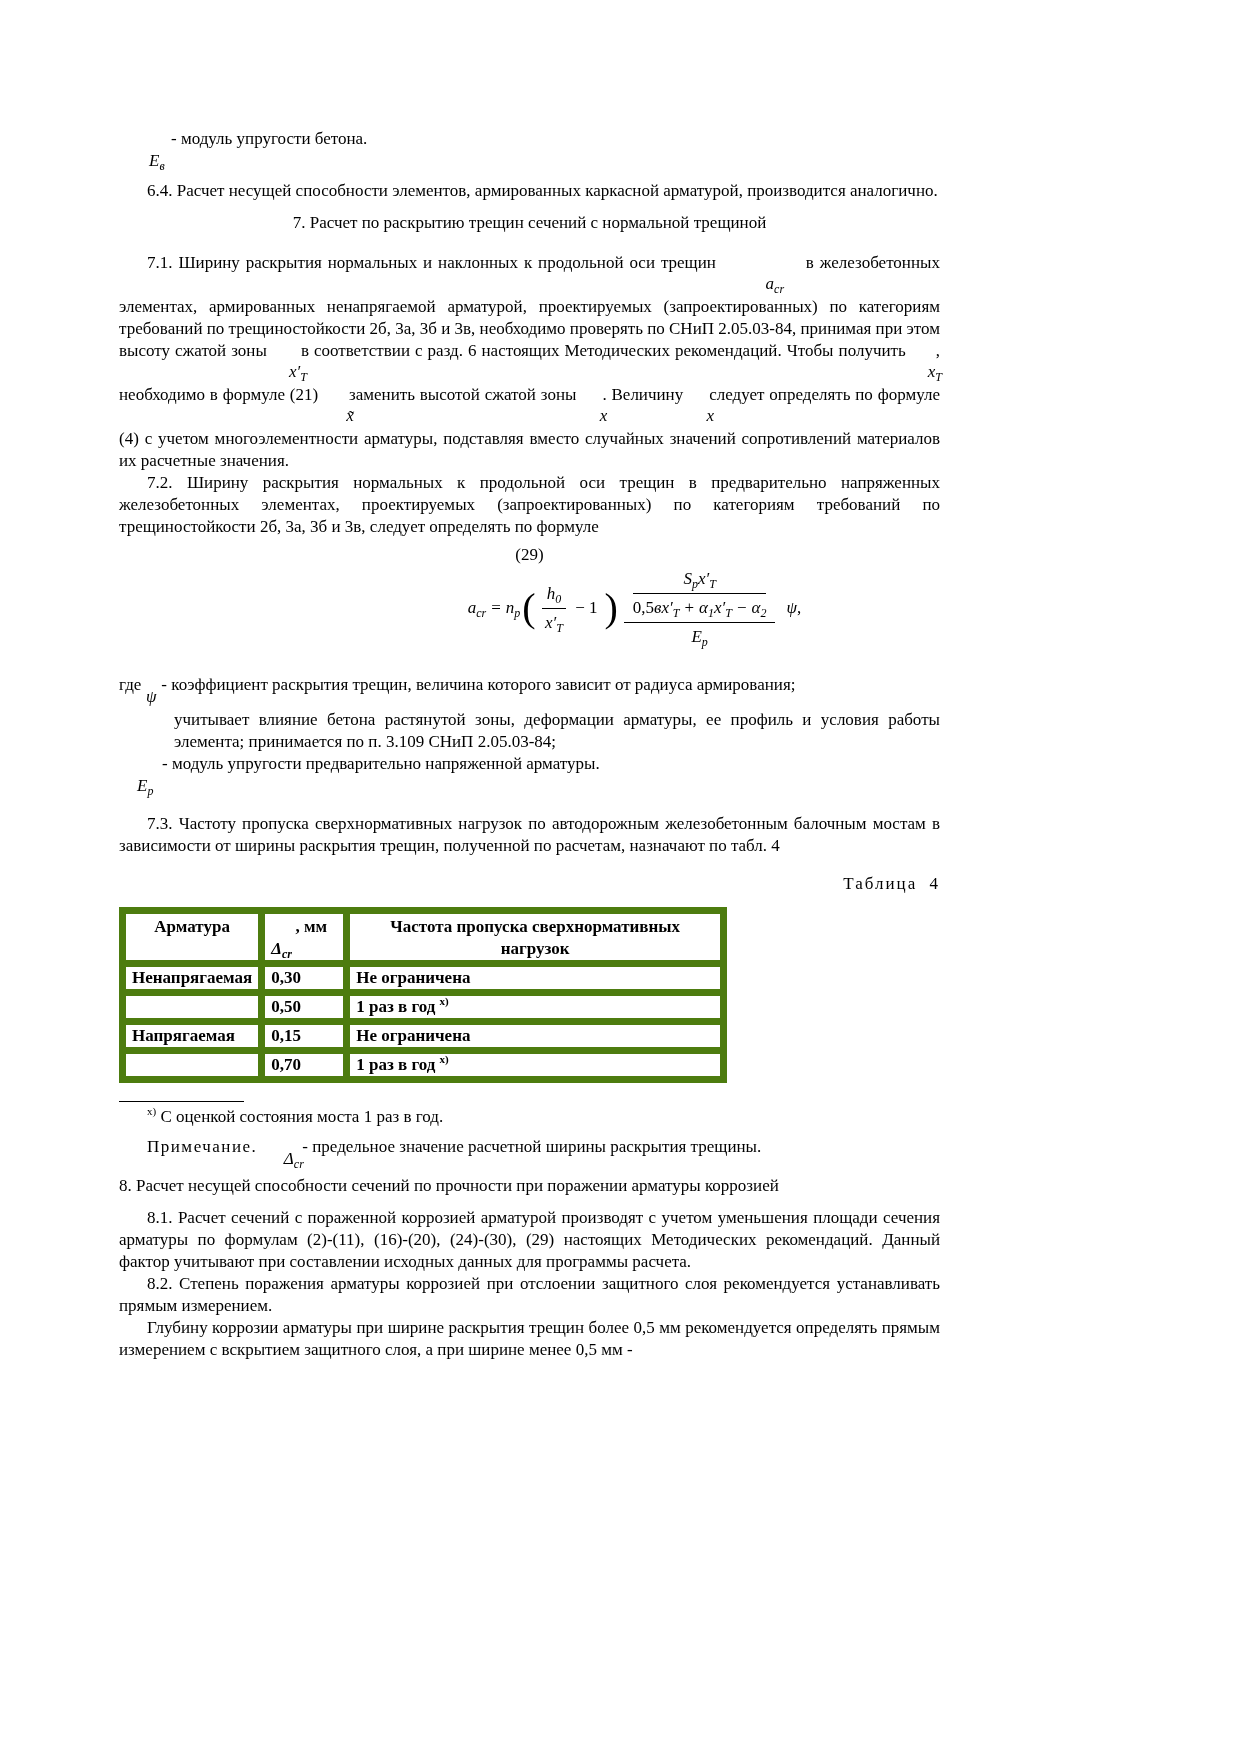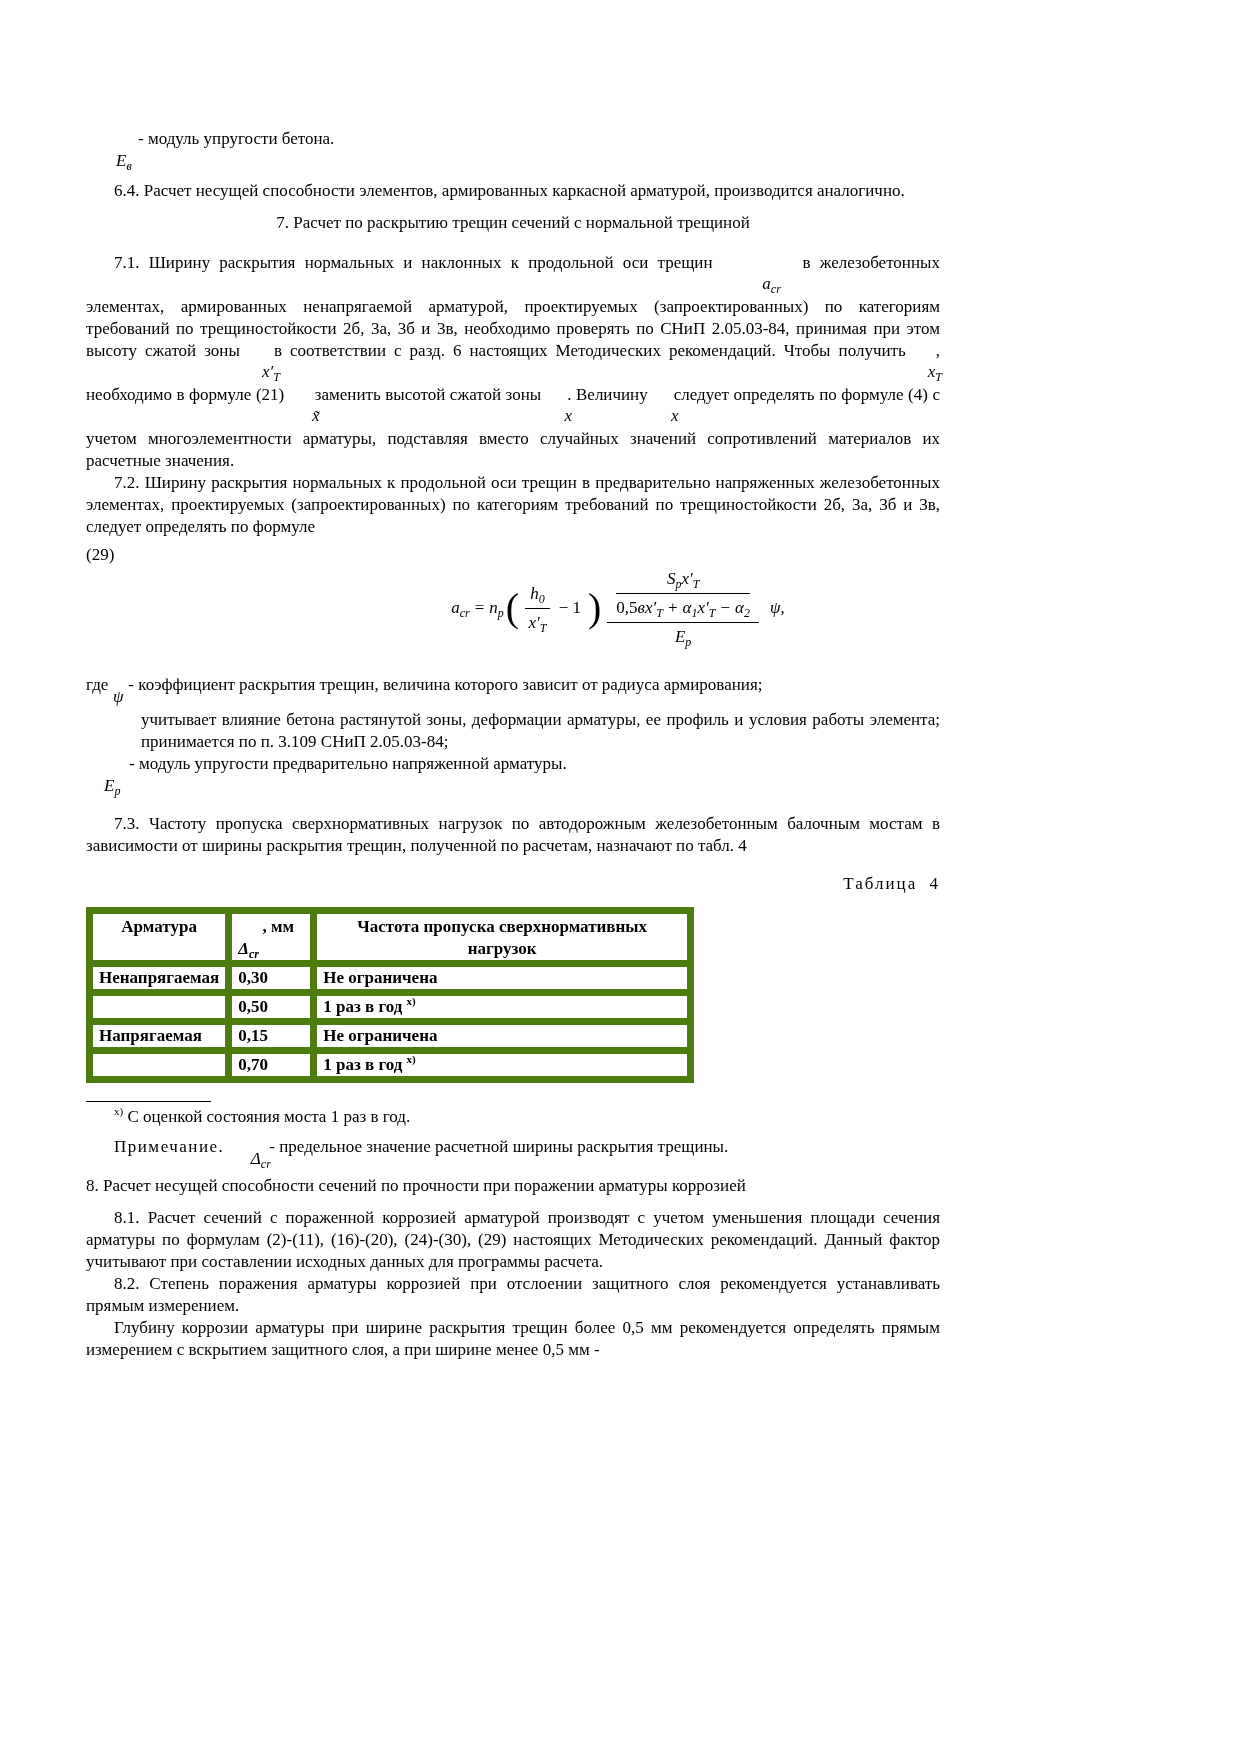--- a/index.html
+++ b/index.html
@@ -4,41 +4,41 @@
 <style>
   html,body { margin:0; padding:0; background:#ffffff; }
   .page {
     position:relative;
     width:1240px; height:1755px;
     background:#fff; color:#000;
     font-family:"Liberation Serif","DejaVu Serif",serif;
     font-size:17px; line-height:22px;
     overflow:hidden;
   }
-  .content { box-sizing:border-box; width:100%; height:100%; padding:128px 300px 40px 86px; }
+  .content { box-sizing:border-box; width:100%; height:100%; padding:128px 300px 40px 119px; }
 
   .para { text-align:justify; text-indent:28px; margin:0; }
   .nojust { text-align:left; }
   .it { font-style:italic; }
   sub { font-size:12px; line-height:0; }
   sup { font-size:11px; line-height:0; vertical-align:super; }
 
   .h-center { text-align:center; font-weight:normal; margin:10px 0 18px; }
   .h8 { text-align:left; font-weight:normal; margin:4px 0 10px; }
 
   
   .slot { display:inline-block; position:relative; height:44px; vertical-align:-28px; }
   .slot .sym { position:absolute; bottom:1px; left:50%; transform:translateX(-50%); font-style:italic; white-space:nowrap; }
   .slot.sm { height:34px; vertical-align:-19px; }
   .w90{width:90px} .w45{width:45px} .w34{width:34px} .w30{width:30px} .w26{width:26px} .w20{width:20px}
 
   .def-desc { margin-left:52px; }
   .def-sym  { margin-left:30px; font-style:italic; }
 
-  .eq-no { text-align:left; margin-top:6px; }
+  .eq-no { text-align:center; margin-top:6px; }
 
   .formula { width:-moz-fit-content; width:fit-content; margin:2px auto 26px; transform:translateX(105px);
              display:flex; align-items:center; }
   .formula .op { margin:0 5px; }
   .frac { display:inline-flex; flex-direction:column; text-align:center; margin:0 4px; }
   .frac .fnum { display:flex; align-items:center; justify-content:center; border-bottom:1px solid #000; padding:0 5px 3px; }
   .frac .fden { display:flex; align-items:center; justify-content:center; padding-top:3px; }
   .paren { font-size:40px; font-weight:400; line-height:0.9; margin:0 2px; }
   .psi { margin-left:7px; }
 

